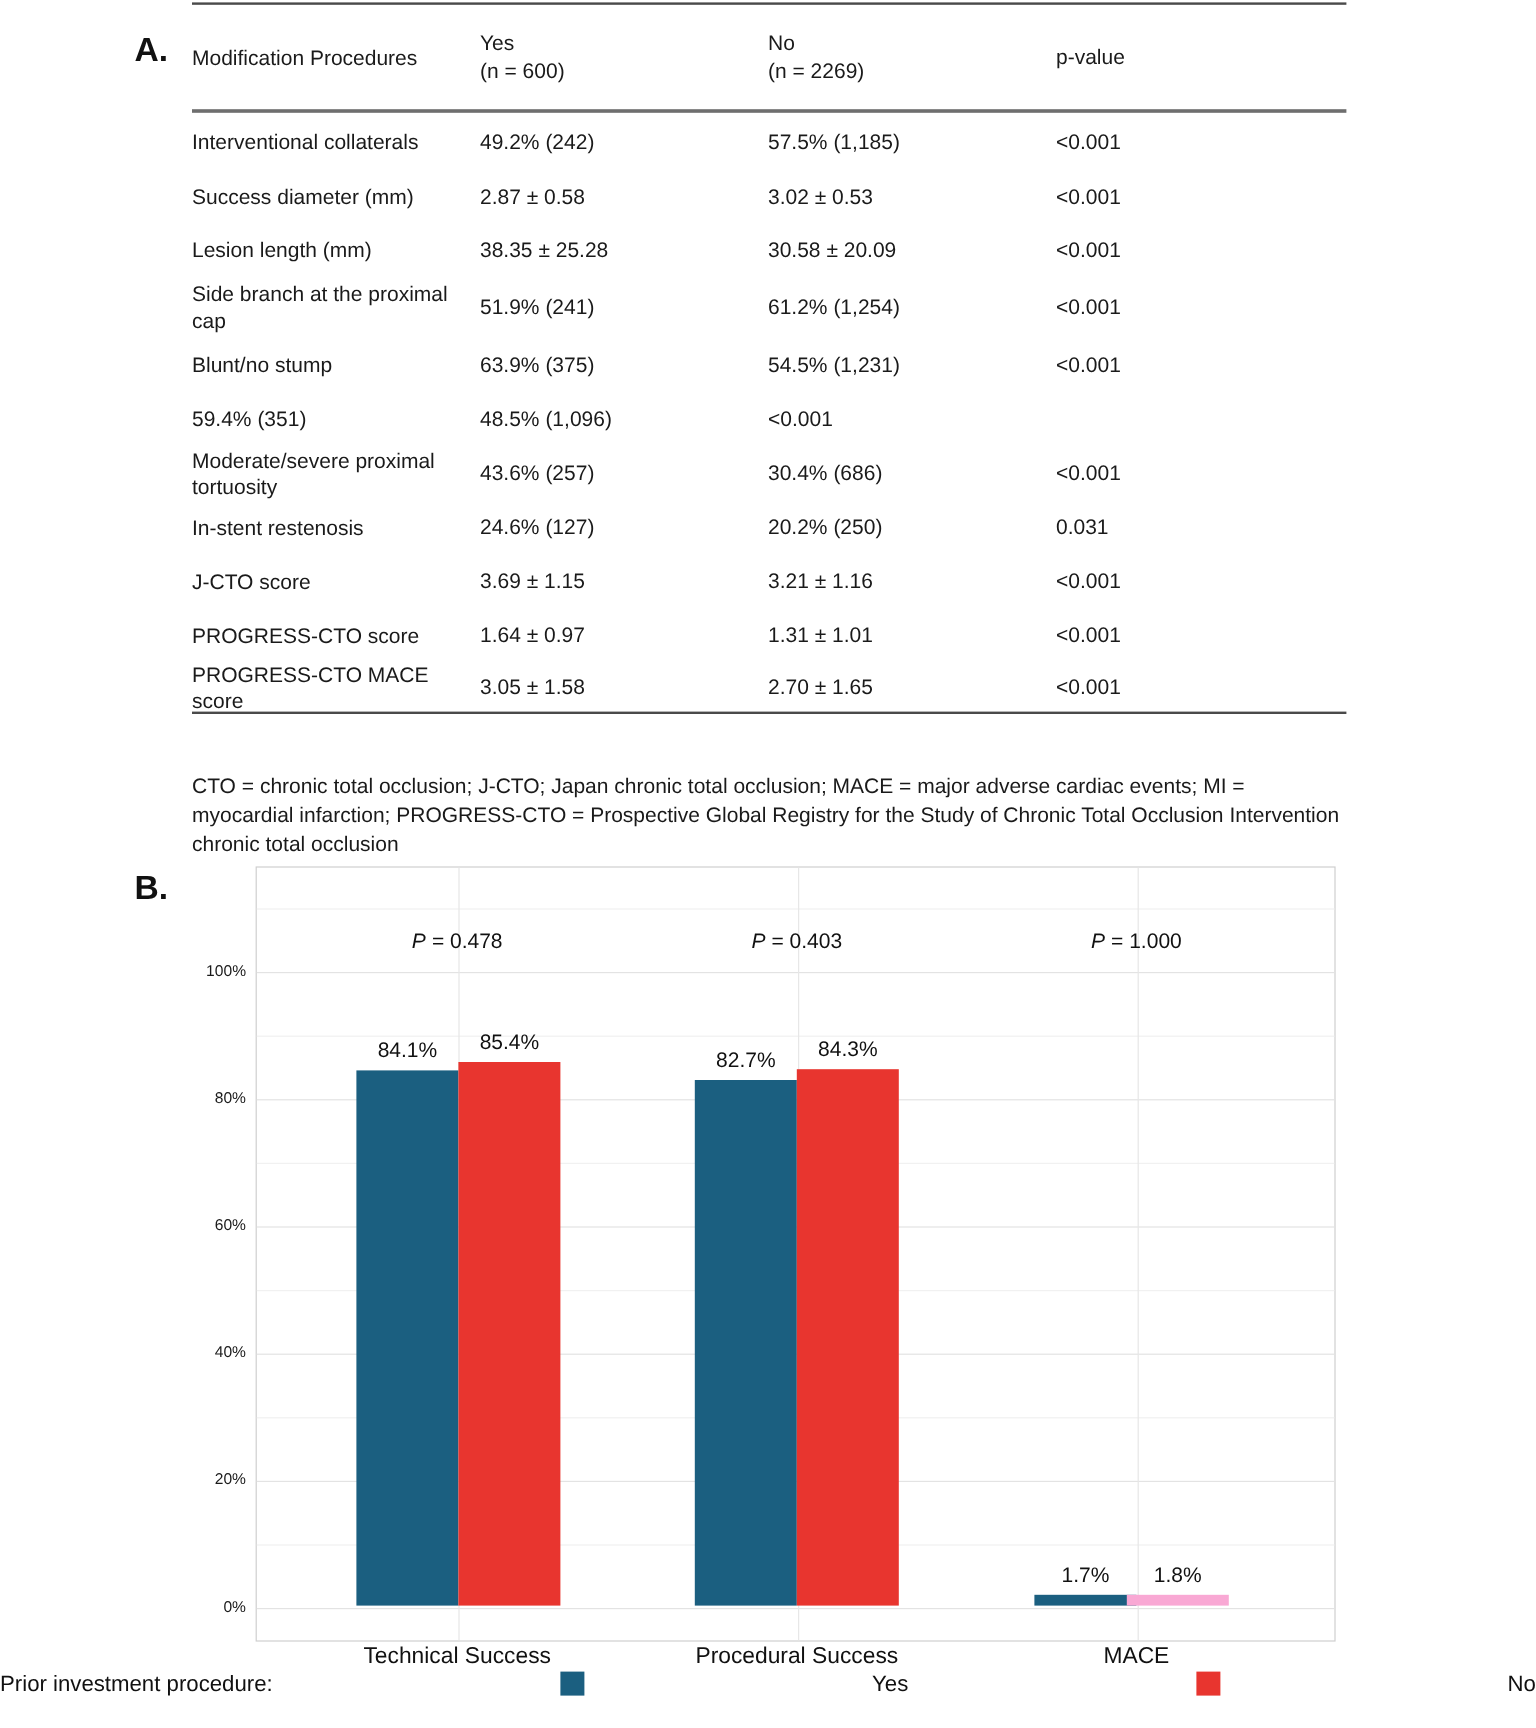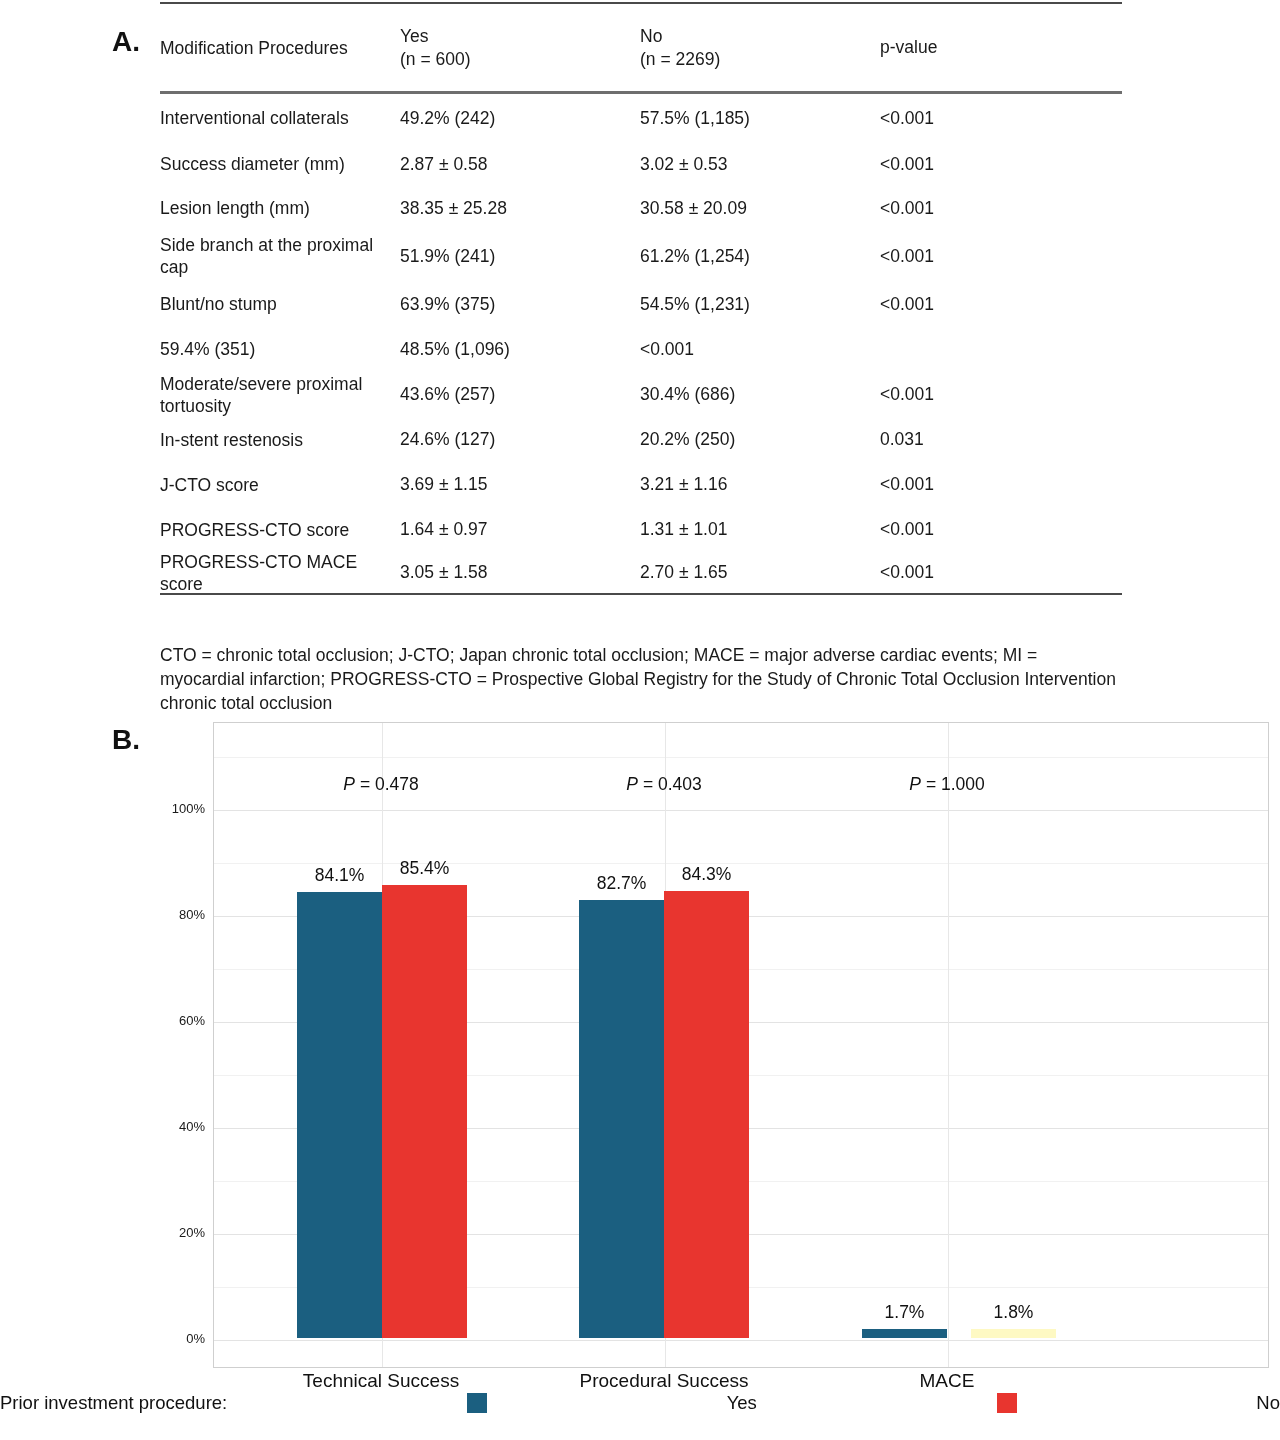--- a/index.html
+++ b/index.html
@@ -17,21 +17,21 @@
   .trow{display:flex;align-items:center;}
   .c1{width:240px;padding-right:22px;box-sizing:border-box;line-height:22px;}
   .c2{width:240px;}
   .c3{width:240px;}
   .c4{flex:1;}
   .hdr2{line-height:23px;}
 
   #footnote{position:absolute;left:160px;top:643px;width:965px;font-size:17.5px;line-height:24px;}
 
   
-  #plot{position:absolute;left:213px;top:722px;width:1056px;height:646px;background:#fff;border:1px solid #cfcfcf;box-sizing:border-box;overflow:visible;}
+  #plot{position:absolute;left:213px;top:722px;width:900px;height:646px;background:#fff;border:1px solid #cfcfcf;box-sizing:border-box;overflow:visible;}
   .gl{position:absolute;left:0;width:100%;height:1px;}
   .gl.major{background:#e3e3e3;}
   .gl.minor{background:#f1f1f1;}
   .gv{position:absolute;top:0;height:100%;width:1px;background:#e7e7e7;}
 
   .ytick{position:absolute;left:100px;width:105px;text-align:right;font-size:13px;height:22px;line-height:22px;color:#1a1a1a;}
 
   .bar{position:absolute;bottom:29px;width:85px;}
   .bar .blabel{position:absolute;top:-27px;left:0;width:100%;text-align:center;font-size:17.5px;white-space:nowrap;color:#111;}
 
@@ -164,21 +164,21 @@
     </div>
     <div class="bar" style="left: 365px; height: 438.3px; background: rgb(27, 95, 128);">
       <div class="blabel">82.7%</div>
     </div>
     <div class="bar" style="left: 450px; height: 446.8px; background: rgb(232, 53, 47);">
       <div class="blabel">84.3%</div>
     </div>
     <div class="bar" style="left: 648px; height: 9px; background: rgb(27, 95, 128);">
       <div class="blabel">1.7%</div>
     </div>
-    <div class="bar" style="left: 757px; height: 9.5px; background: #fef9c3;">
+    <div class="bar" style="left: 725px; height: 9.5px; background: #f9a8d4;">
       <div class="blabel">1.8%</div>
     </div>
   </div>
 
   <div class="ytick" style="top:798px">100%</div>
   <div class="ytick" style="top:904px">80%</div>
   <div class="ytick" style="top:1010px">60%</div>
   <div class="ytick" style="top:1116px">40%</div>
   <div class="ytick" style="top:1222px">20%</div>
   <div class="ytick" style="top:1328px">0%</div>

